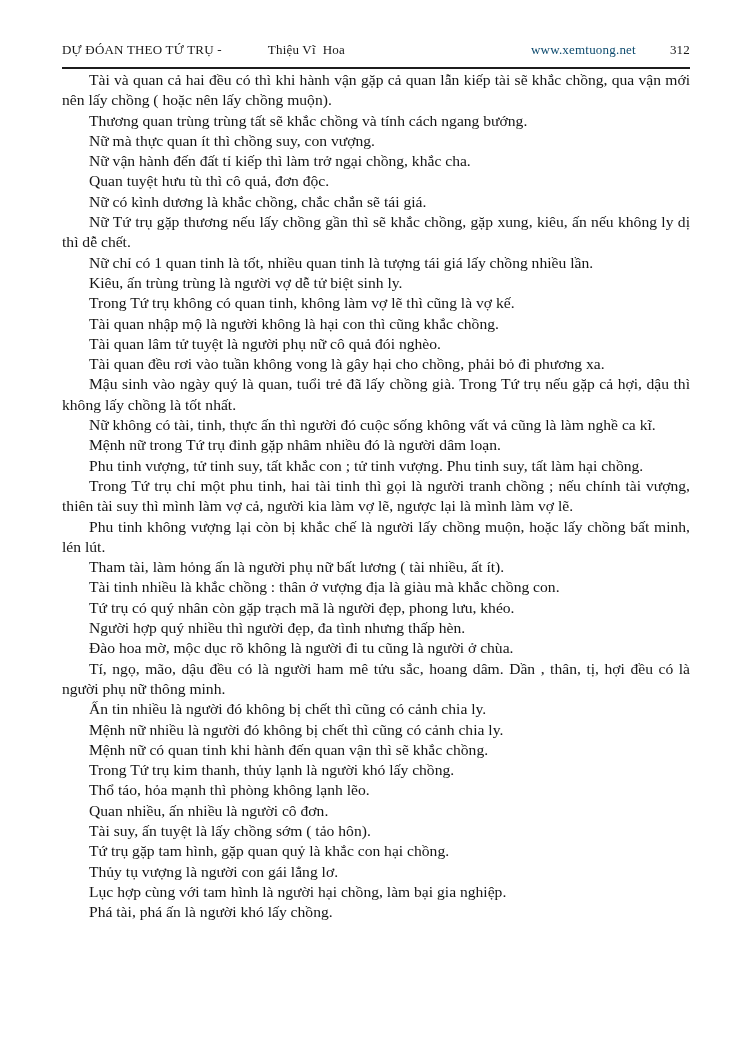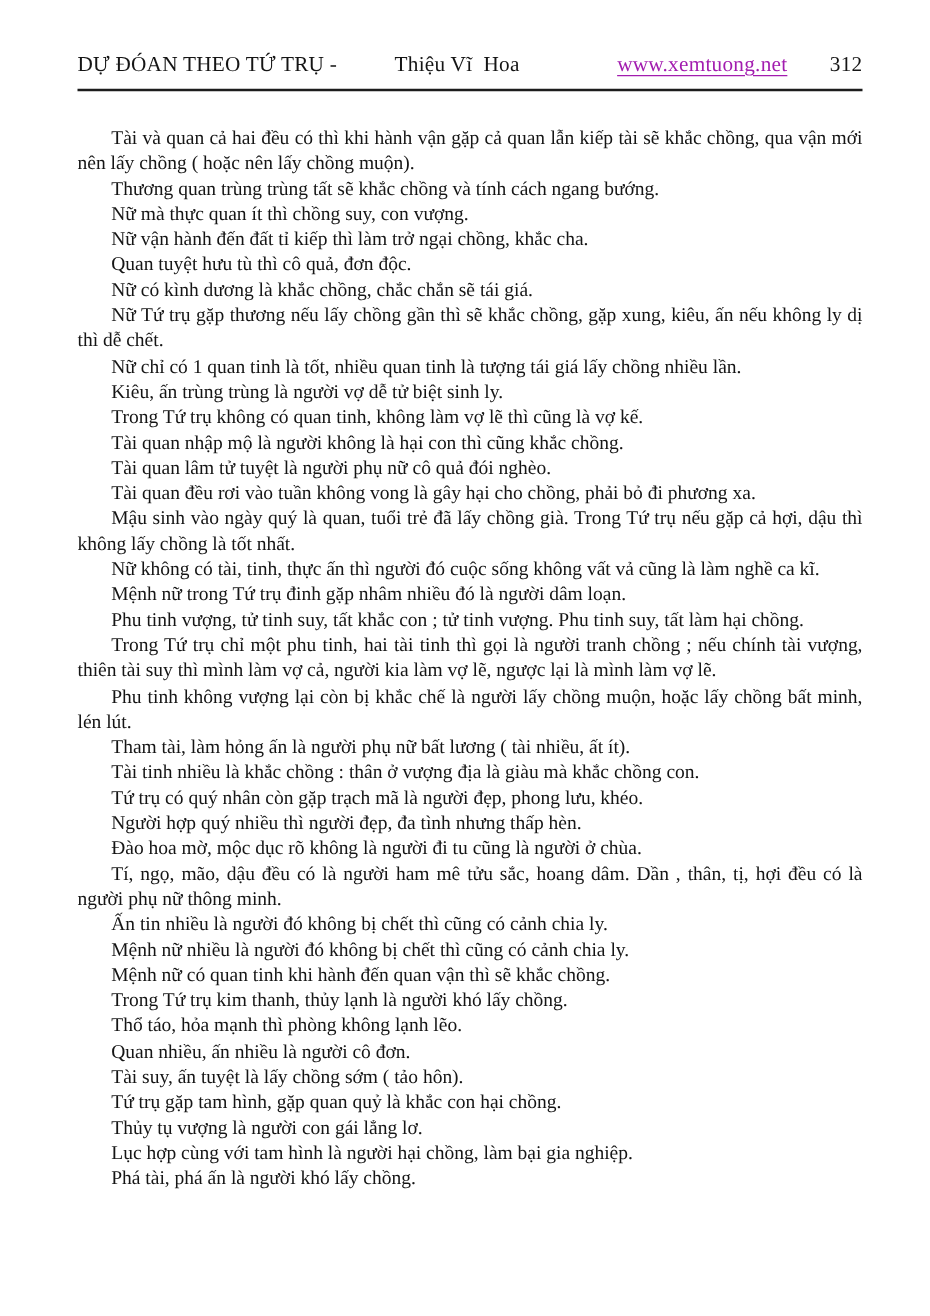--- a/index.html
+++ b/index.html
@@ -17,49 +17,48 @@
   .page {
     box-sizing: border-box;
     width: 744px;
     height: 1053px;
     padding: 42px 54px 0 62px;
     background: #ffffff;
   }
   .header {
     display: flex;
     align-items: flex-start;
-    font-size: 17px;
+    font-size: 13px;
     letter-spacing: 0.2px;
     white-space: pre;
   }
   .header .title {
     flex: 0 0 auto;
   }
   .header .author {
     flex: 0 0 auto;
     margin-left: 46px;
   }
   .header .site {
     margin-left: auto;
-    color: #a21caf;
-    text-decoration: underline;
+    color: #0c4a6e;
     text-underline-offset: 3px;
     cursor: pointer;
   }
   .header .pagenum {
     flex: 0 0 auto;
     margin-left: 34px;
   }
   .rule {
     border: none;
     border-top: 2px solid #1c1c1c;
     margin: 9px 0 0 0;
   }
   .content {
-    margin-top: 28px;
+    margin-top: 1px;
     font-size: 15.6px;
     line-height: 20.3px;
     text-align: justify;
   }
   .content p {
     margin: 0;
     padding: 0;
     text-indent: 27px;
   }
 </style>

